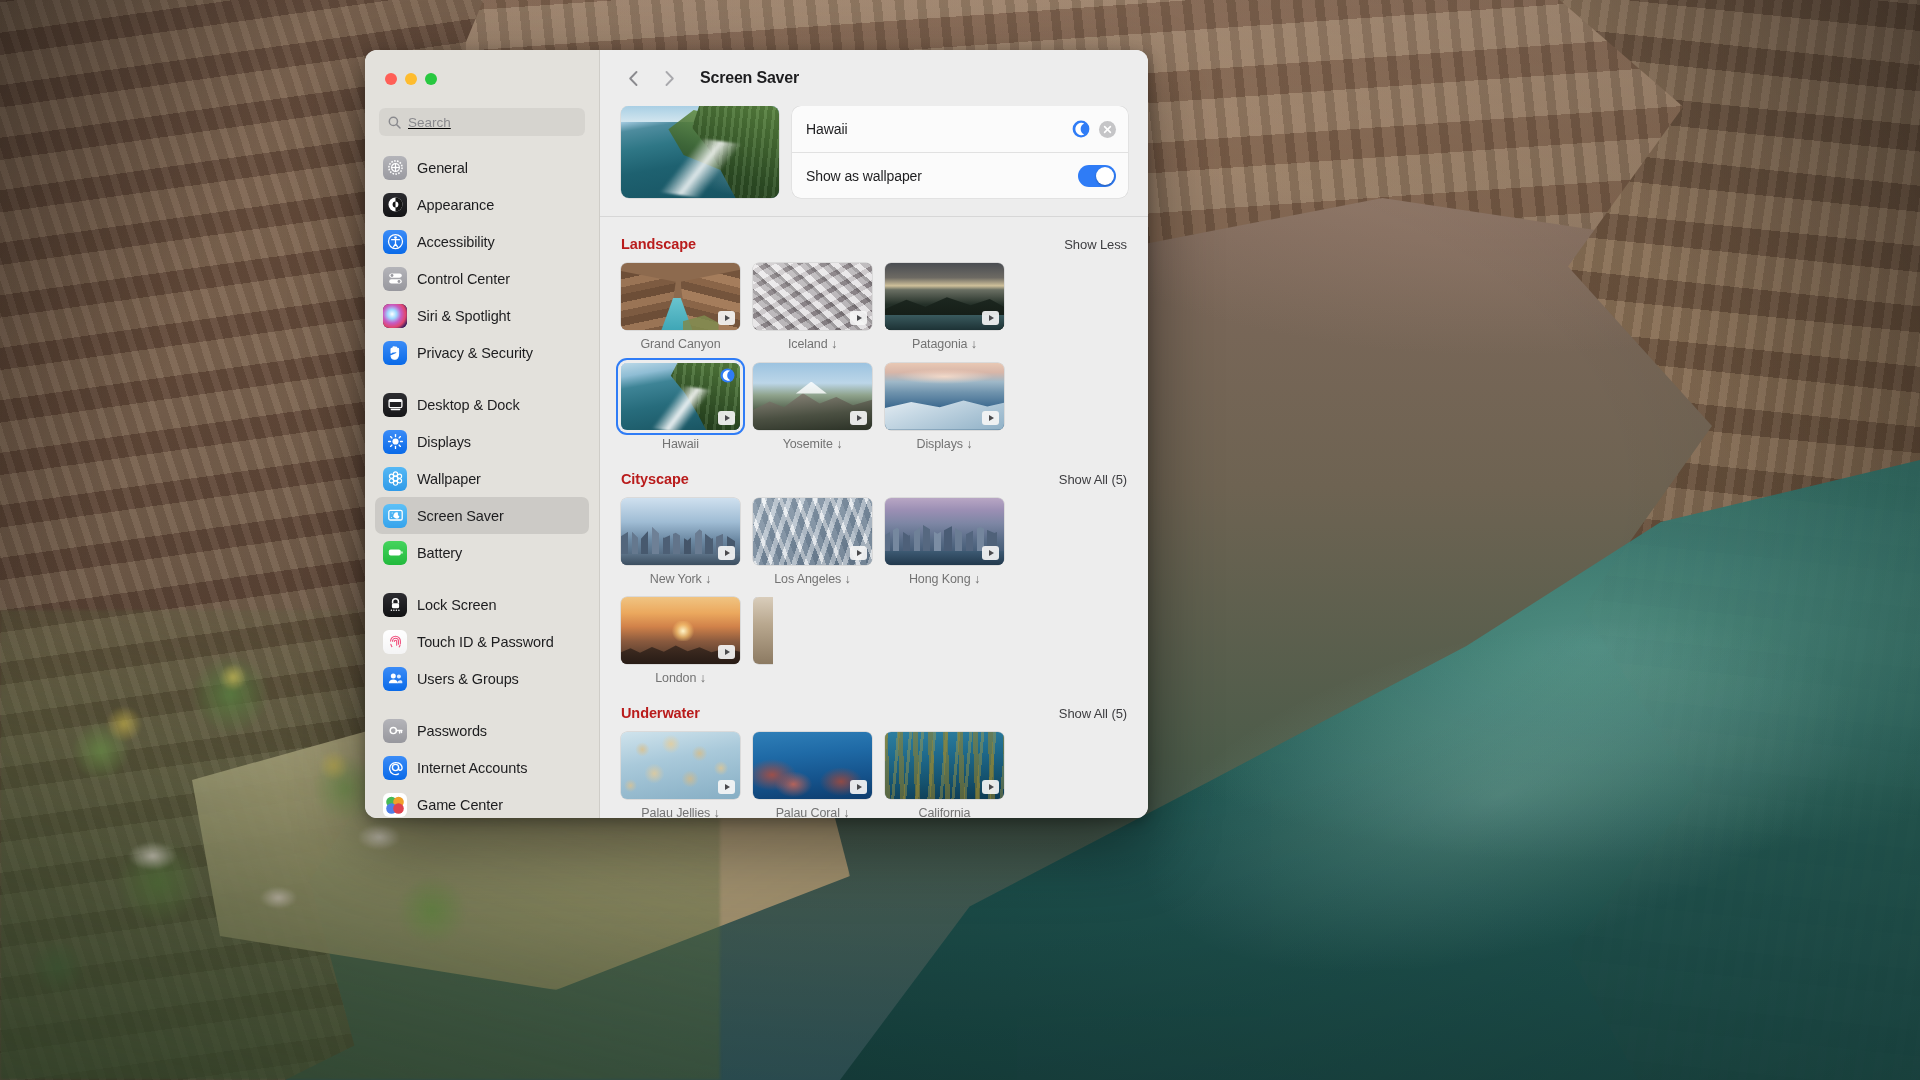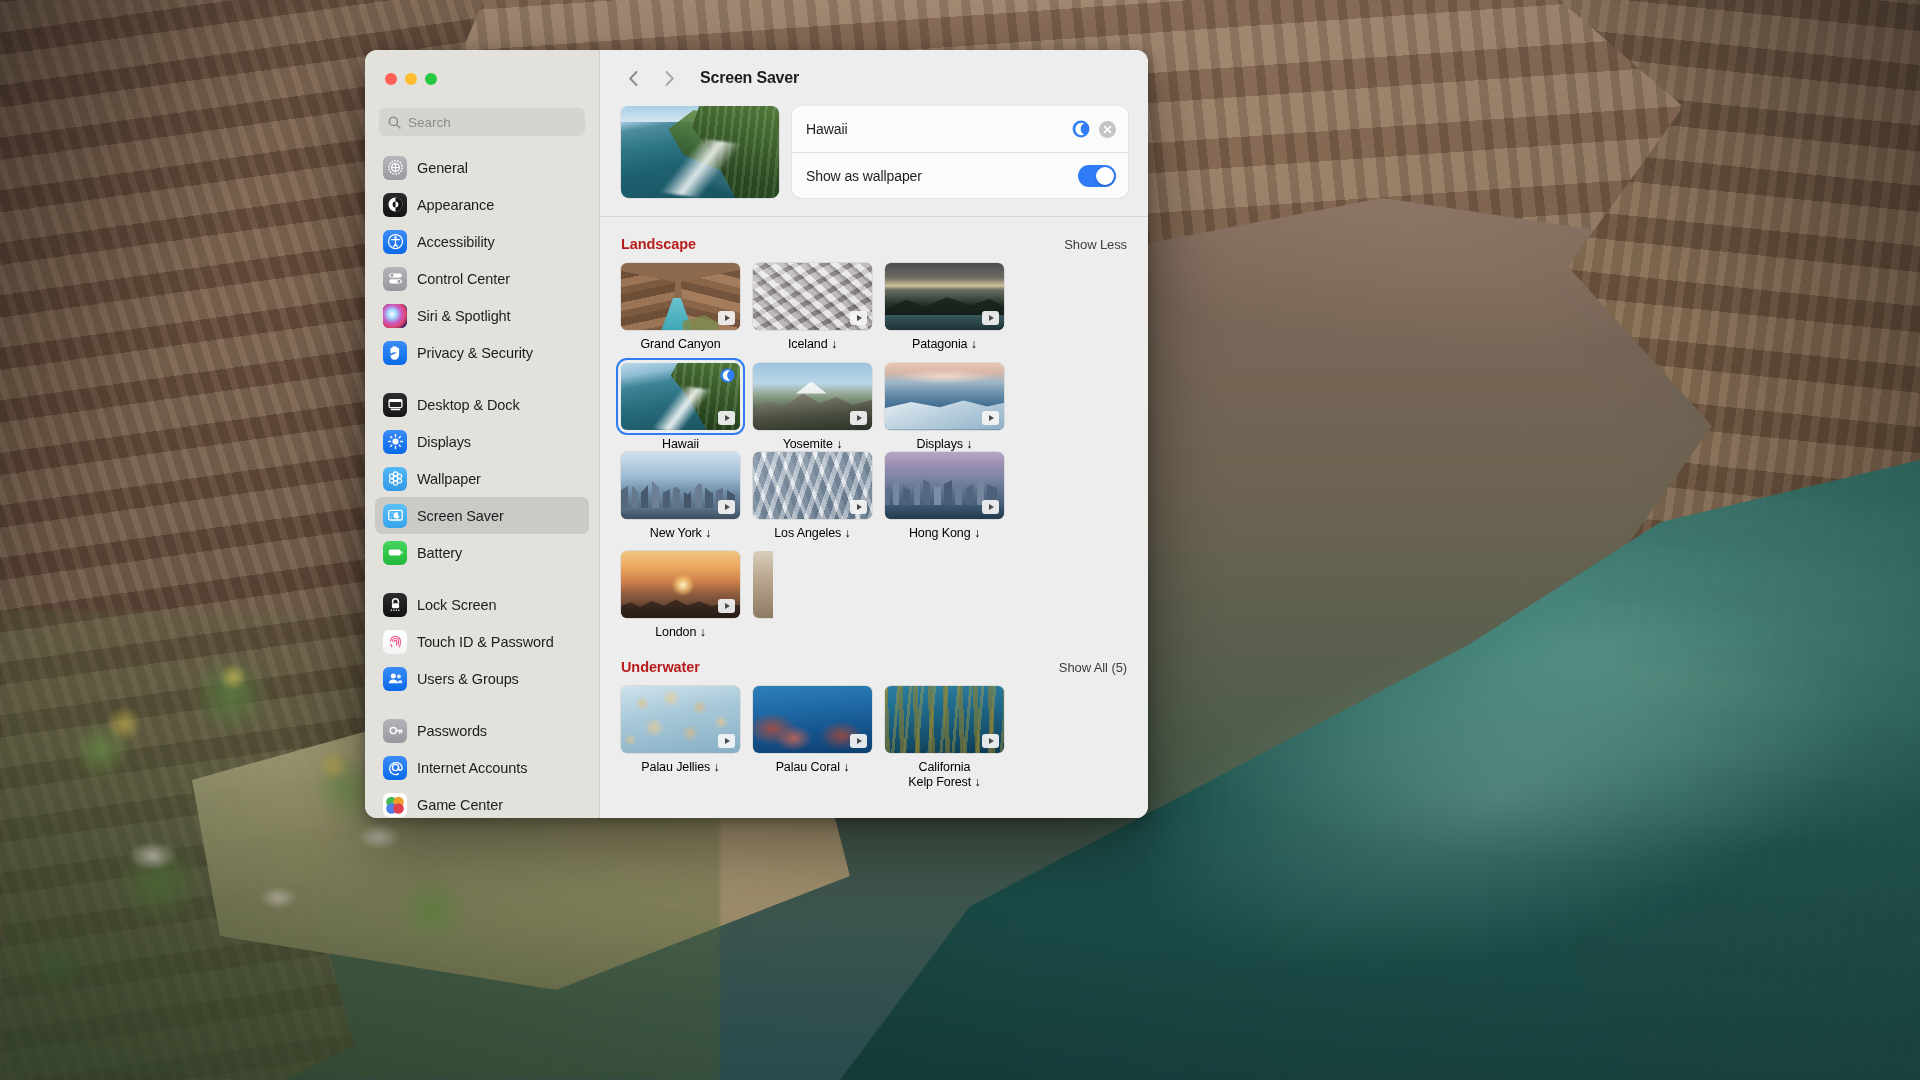--- a/index.html
+++ b/index.html
@@ -128,21 +128,21 @@
   }
   .traffic {
     height:58px; display:flex; align-items:center; gap:8px; padding:0 0 0 20px;
   }
   .light { width:12px; height:12px; border-radius:50%; }
   .light.red{background:#ff5f57;} .light.yellow{background:#febc2e;} .light.green{background:#28c840;}
 
   .search-wrap { padding:0 14px 10px; }
   .search-box {
     height:28px; border-radius:6px; background:rgba(0,0,0,.055);
-    display:flex; align-items:center; gap:7px; padding:0 9px;
+    display:flex; align-items:center; gap:7px; padding:0 9px;text-decoration:underline;
   }
   .search-box svg { flex:0 0 13px; }
   .search-box span { font-size:13.5px; color:#8a8a8e; }
 
   #sidebar-list {
     flex:1; overflow:hidden; padding:3px 10px 0;
   }
   .nav-item {
     height:37px; display:flex; align-items:center; gap:10px;
     padding:0 8px; border-radius:7px; cursor:default;
@@ -244,21 +244,21 @@
   .grid { display:flex; flex-wrap:wrap; gap:11px 13px; }
   .tile { width:119px; }
   .tile-img {
     width:119px; height:67px; border-radius:6px; overflow:hidden; position:relative;
     box-shadow:0 0 0 .5px rgba(0,0,0,.16);
   }
   .tile.selected .tile-img {
     box-shadow:0 0 0 3px #ededed, 0 0 0 5px #2f7cf6;
   }
   .tile-label {
-    margin-top:7px; text-align:center; font-size:12.5px; color:#000000;
+    margin-top:7px; text-align:center; font-size:12.5px; color:#737373;
     line-height:1.18; letter-spacing:-.1px;
   }
   .play-badge {
     position:absolute; right:5px; bottom:5px; width:17px; height:14px;
     border-radius:3px; background:rgba(245,245,245,.92);
     display:flex; align-items:center; justify-content:center;
   }
   .play-badge i {
     width:0; height:0; border-left:5px solid #4a4a4d;
     border-top:3.5px solid transparent; border-bottom:3.5px solid transparent;
@@ -781,20 +781,24 @@
                   </div>
                   <div class="play-badge">
                     <i></i>
                   </div>
                 </div>
                 <div class="tile-label">Displays ↓</div>
               </div>
             </div>
           </div>
           <div class="section">
+            <div class="section-head">
+              <div class="section-title">Cityscape</div>
+              <div class="section-action">Show All (5)</div>
+            </div>
             <div class="grid">
               <div class="tile">
                 <div class="tile-img">
                   <div class="art art-newyork">
                     <div class="ny-sky"></div>
                     <div class="ny-water"></div>
                   </div>
                   <div class="play-badge">
                     <i></i>
                   </div>

